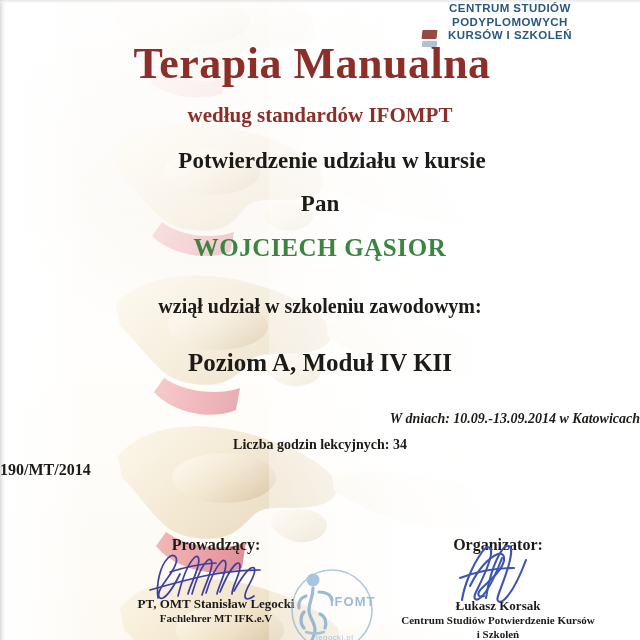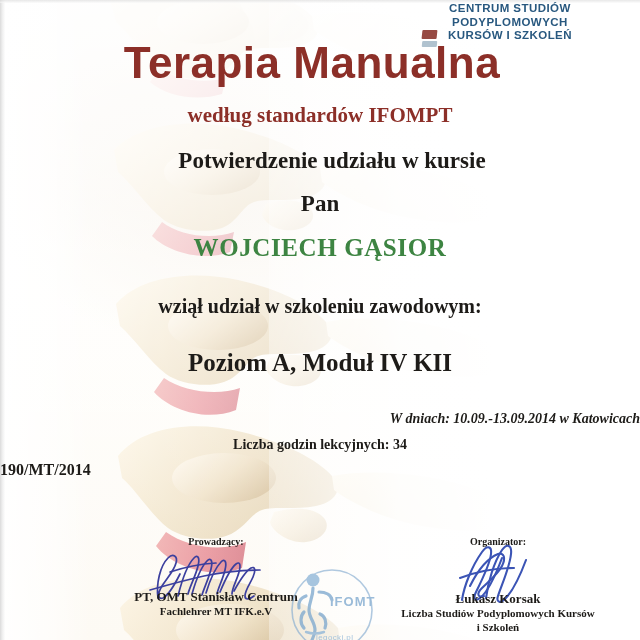--- a/index.html
+++ b/index.html
@@ -130,21 +130,21 @@
     border-radius: 1px;
     transform: skewX(-6deg);
     opacity: .55;
   }
 
   .title {
     position: absolute;
     left: 0; right: 16px;
     top: 38px;
     text-align: center;
-    font-family: Liberation Sans, sans-serif;
+    font-family: Liberation Serif, serif;
     font-weight: 700;
     font-size: 44px;
     letter-spacing: .5px;
     color: #8c2f28;
   }
   .subtitle {
     position: absolute;
     left: 0; right: 0;
     top: 103px;
     text-align: center;
@@ -237,21 +237,21 @@
   }
   .sig-right {
     position: absolute;
     left: 356px;
     top: 536px;
     width: 284px;
     text-align: center;
   }
   .sig-heading {
     font-weight: 700;
-    font-size: 10px;
+    font-size: 16px;
     color: #1d1b18;
     font-family: Liberation Serif, serif;
   }
   .sig-name {
     font-weight: 700;
     font-size: 13px;
     color: #1d1b18;
     line-height: 1.25;
     white-space: nowrap;
   }
@@ -417,38 +417,38 @@
           <path d="M36,46 C40,30 46,14 52,8 C56,4 58,8 56,16 C54,25 48,36 46,44"></path>
           <path d="M50,44 C54,30 60,16 65,11 C69,7 71,11 69,19 C67,28 62,38 60,45"></path>
           <path d="M64,43 C68,30 74,17 79,12 C83,8 85,12 83,20 C81,29 76,38 75,44"></path>
           <path d="M78,42 C83,30 89,18 94,14 C98,11 99,15 97,22 C95,30 90,38 90,44"></path>
           <path d="M92,41 C98,30 104,21 109,18 C113,16 114,20 111,27 C108,34 103,40 103,46 C103,50 107,50 112,46"></path>
           <path d="M8,40 C22,36 44,30 62,26 C80,22 98,20 118,20"></path>
           <path d="M28,22 C40,18 58,14 74,13"></path>
         </g>
       </svg>
       <div class="sig-names">
-        <div class="sig-name">PT, OMT Stanisław Centrum</div>
+        <div class="sig-name">PT, OMT Stanisław Legocki</div>
         <div class="sig-sub">Fachlehrer MT IFK.e.V</div>
       </div>
     </div>
 
     <div class="sig-right">
       <div class="sig-heading">Organizator:</div>
       <svg class="sig-scribble sig-scribble-right" viewBox="0 0 110 62" aria-hidden="true">
         <g fill="none" stroke="#3b54b5" stroke-width="2.1" stroke-linecap="round" stroke-linejoin="round">
           <path d="M20,58 C22,44 30,24 40,10 C45,3 50,4 49,12 C48,22 40,38 34,50 C31,56 33,60 38,56 C46,50 54,32 60,16"></path>
           <path d="M44,56 C46,40 52,20 60,8 C65,1 70,3 69,12 C68,24 60,42 56,54 C54,60 58,62 63,57 C70,50 78,34 84,18"></path>
           <path d="M28,44 C36,28 46,16 56,12 C62,10 64,16 60,24 C56,32 46,40 40,46 C34,52 36,56 42,54"></path>
           <path d="M18,36 C34,30 54,26 72,26"></path>
         </g>
       </svg>
       <div class="sig-names">
         <div class="sig-name">Łukasz Korsak</div>
-        <div class="sig-sub">Liczba Studiów Podyplomowych Kursów</div>
+        <div class="sig-sub">Centrum Studiów Potwierdzenie Kursów</div>
         <div class="sig-sub">i Szkoleń</div>
       </div>
     </div>
 
     <div class="stamp">
       <svg viewBox="0 0 92 86" aria-hidden="true">
         <circle cx="46" cy="44" r="40" fill="none" stroke="#88aed1" stroke-width="1.6" opacity=".85"></circle>
 
         <g stroke="#7fa9cf" fill="none" stroke-width="3.2" stroke-linecap="round">
           <circle cx="27" cy="14" r="6.5" fill="#8fb6d8" stroke="none"></circle>

